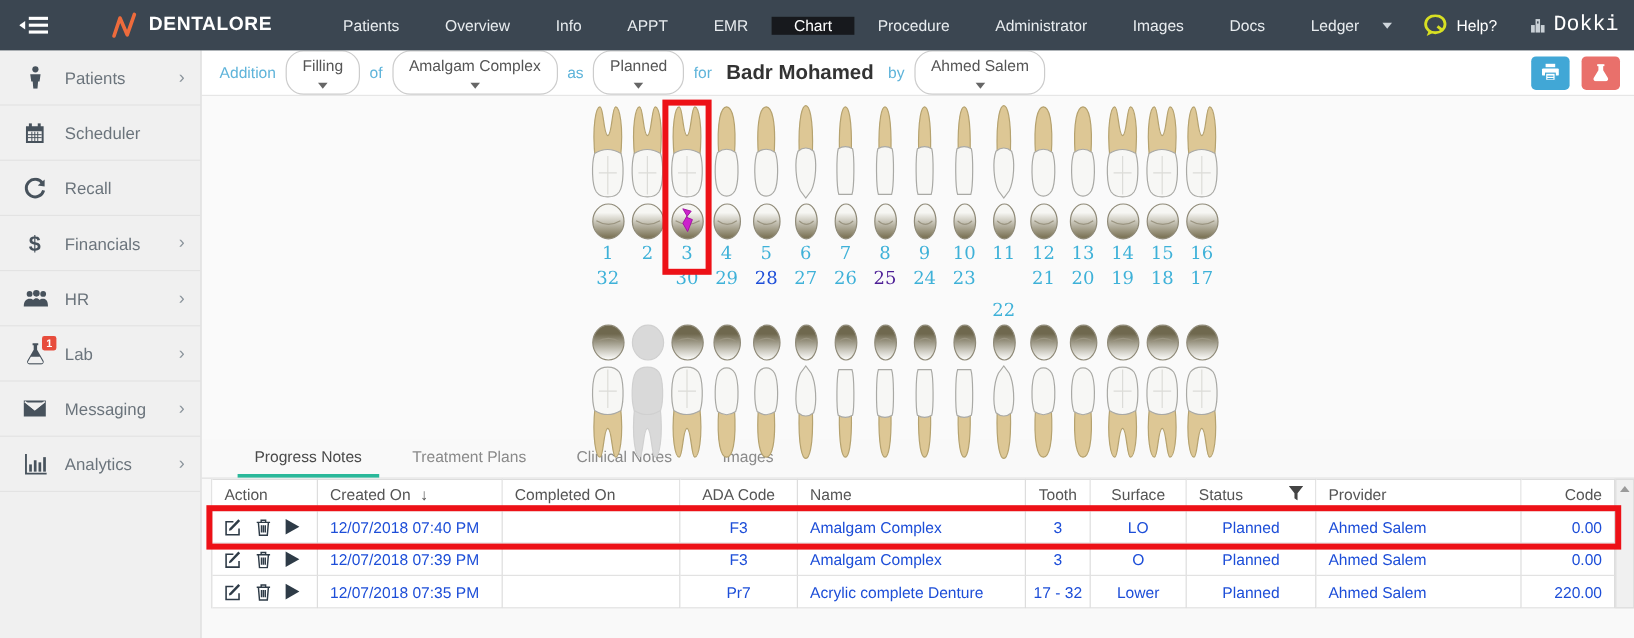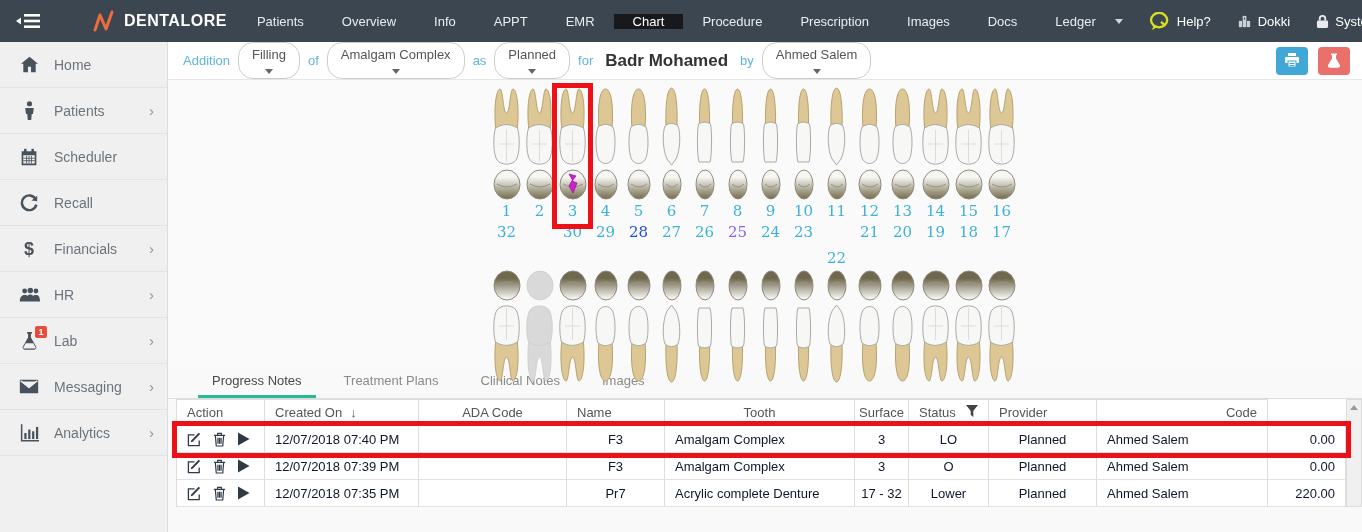--- a/index.html
+++ b/index.html
@@ -4,32 +4,32 @@
 <style>
   * { margin:0; padding:0; box-sizing:border-box; }
   html,body { width:1362px; height:532px; overflow:hidden;
     font-family:"Liberation Sans", sans-serif; background:#f9f9f9; }
 
   
   .topbar { position:absolute; left:0; top:0; width:1362px; height:42px;
     background:#3b4651; display:flex; align-items:stretch; color:#fff; z-index:30; }
   .tb-left { display:flex; align-items:center; }
   .hamburger { width:58px; display:flex; align-items:center; justify-content:center; cursor:pointer; }
-  .brand { display:flex; align-items:center; gap:8px; margin:0 11px 0 34px; }
+  .brand { display:flex; align-items:center; gap:8px; margin:0 40px 0 34px; }
   .brand-name { font-size:16px; font-weight:bold; letter-spacing:.5px; }
   .nav { display:flex; align-items:stretch; }
   .nav-item { display:flex; align-items:center; padding:0 19px; font-size:13px;
     color:#e8ecef; cursor:pointer; white-space:nowrap; }
   .nav-item.active { background:#17191d; color:#fff; }
   .tb-right { margin-left:auto; display:flex; align-items:center; gap:26px; padding-right:18px; }
   .tb-chip { display:flex; align-items:center; gap:6px; font-size:13px; cursor:pointer; white-space:nowrap; }
   .caret { width:0; height:0; border-left:4px solid transparent; border-right:4px solid transparent;
     border-top:5px solid #cfd6dc; display:inline-block; }
   .caret.dark { border-top-color:#666; }
-  .clinic-label { font-family:Liberation Sans, sans-serif; font-size:13px; }
+  .clinic-label { font-family:Liberation Mono, monospace; font-size:18px; }
 
   
   .sidebar { position:absolute; left:0; top:42px; width:168px; height:490px;
     background:#f0f0f0; border-right:1px solid #ddd; z-index:20; }
   .side-item { height:46px; display:flex; align-items:center; padding:0 13px 0 18px;
     border-bottom:1px solid #e3e3e3; cursor:pointer; position:relative; }
   .side-icon { width:22px; height:20px; display:flex; align-items:center; justify-content:center;
     color:#47525c; position:relative; }
   .side-label { margin-left:14px; font-size:14px; color:#6b747c; }
   .side-chevron { margin-left:auto; color:#8a939b; font-size:15px; }
@@ -64,21 +64,21 @@
     display:flex; align-items:stretch; padding-left:30px; gap:14px; }
   .tab { display:flex; align-items:center; padding:0 14px; font-size:13px;
     color:#8a8a8a; cursor:pointer; border-bottom:3px solid transparent; }
   .tab.active { color:#4a4a4a; }
 
   
   .table-zone { display:flex; align-items:flex-start; padding-left:8px; background:#f9f9f9; }
   .grid { background:#fff; border-left:1px solid #ddd; }
   .grow { display:grid; grid-template-columns:88px 154px 148px 98px 190px 54px 80px 108px 171px 78px; }
   .gcell { border-right:1px solid #ddd; border-bottom:1px solid #e2e2e2; height:27px;
-    display:flex; align-items:center; padding:0 10px; font-size:13px; color:#0f172a;
+    display:flex; align-items:center; padding:0 10px; font-size:13px; color:#1d4ed8;
     white-space:nowrap; overflow:hidden; }
   .ghead .gcell { border-top:1px solid #ddd; border-bottom:1px solid #ccc; color:#555; background:#fff; }
   .c-center { justify-content:center; }
   .c-right { justify-content:flex-end; }
   .grow.highlighted { position:relative; z-index:6; }
   .action-cell { gap:11px; }
   .act-ic { display:flex; cursor:pointer; color:#2e3b47; }
   .sort-arrow { margin-left:8px; color:#555; font-size:13px; }
   .funnel { margin-left:auto; cursor:pointer; }
   .vscroll { width:17px; height:108px; background:#f0f0f0; border:1px solid #ddd;
@@ -106,21 +106,21 @@
       <span class="brand-name">DENTALORE</span>
     </div>
     <div class="nav" id="main-nav">
         <div class="nav-item">Patients</div>
         <div class="nav-item">Overview</div>
         <div class="nav-item">Info</div>
         <div class="nav-item">APPT</div>
         <div class="nav-item">EMR</div>
         <div class="nav-item active">Chart</div>
         <div class="nav-item">Procedure</div>
-        <div class="nav-item">Prescription</div>
+        <div class="nav-item">Administrator</div>
         <div class="nav-item">Images</div>
         <div class="nav-item">Docs</div>
         <div class="nav-item">Ledger</div>
       </div>
   </div>
   <div class="tb-right">
     <span class="caret"></span>
     <div class="tb-chip">
       <svg width="22" height="18" viewBox="0 0 24 20">
         <ellipse cx="11" cy="9" rx="9" ry="8" fill="none" stroke="#d7df23" stroke-width="2.6"></ellipse>
@@ -143,28 +143,20 @@
         <rect x="1" y="7" width="12" height="8" rx="1.5" fill="#e8ecef"></rect>
         <path d="M4 7 V5 a3 3 0 0 1 6 0 V7" fill="none" stroke="#e8ecef" stroke-width="2"></path>
       </svg>
       <span>System Administrator</span>
 
     </div>
   </div>
 </div>
 
 <div class="sidebar" id="sidebar">
-    <div class="side-item">
-      <span class="side-icon">
-        <svg width="19" height="17" viewBox="0 0 24 22" fill="currentColor">
-          <path d="M12 1 L23 10 h-3 v11 h-6 v-7 h-4 v7 H4 V10 H1 Z"></path>
-        </svg>
-      </span>
-      <span class="side-label">Home</span>
-    </div>
     <div class="side-item">
       <span class="side-icon">
         <svg width="13" height="19" viewBox="0 0 14 22" fill="currentColor">
           <circle cx="7" cy="3.2" r="3"></circle>
           <path d="M2 8 h10 l-1 7 h-1.4 l-0.6 7 h-4 L4.4 15 H3 Z"></path>
         </svg>
       </span>
       <span class="side-label">Patients</span>
       <span class="side-chevron">›</span>
     </div>
@@ -614,21 +606,21 @@
           <div class="tooth-num" style="color: rgb(62, 177, 216);">16</div>
         </div>
         <div class="trow">
           <div class="tooth-num" style="color: rgb(62, 177, 216);">32</div>
           <div class="tooth-num" style="color: rgb(62, 177, 216);"></div>
           <div class="tooth-num" style="color: rgb(62, 177, 216);">30</div>
           <div class="tooth-num" style="color: rgb(62, 177, 216);">29</div>
           <div class="tooth-num" style="color: #1d4ed8;">28</div>
           <div class="tooth-num" style="color: rgb(62, 177, 216);">27</div>
           <div class="tooth-num" style="color: rgb(62, 177, 216);">26</div>
-          <div class="tooth-num" style="color: #8b5cf6;">25</div>
+          <div class="tooth-num" style="color: #4c1d95;">25</div>
           <div class="tooth-num" style="color: rgb(62, 177, 216);">24</div>
           <div class="tooth-num" style="color: rgb(62, 177, 216);">23</div>
           <div class="tooth-num" style="color: rgb(62, 177, 216); margin-top: 26px;">22</div>
           <div class="tooth-num" style="color: rgb(62, 177, 216);">21</div>
           <div class="tooth-num" style="color: rgb(62, 177, 216);">20</div>
           <div class="tooth-num" style="color: rgb(62, 177, 216);">19</div>
           <div class="tooth-num" style="color: rgb(62, 177, 216);">18</div>
           <div class="tooth-num" style="color: rgb(62, 177, 216);">17</div>
         </div>
         <div class="trow">
@@ -940,20 +932,23 @@
 
   <div class="table-zone">
     <div class="grid" id="grid">
         <div class="grow ghead">
           <div class="gcell">
             <span>Action</span>
           </div>
           <div class="gcell">
             <span>Created On</span>
             <span class="sort-arrow">↓</span>
+          </div>
+          <div class="gcell">
+            <span>Completed On</span>
           </div>
           <div class="gcell c-center">
             <span>ADA Code</span>
           </div>
           <div class="gcell">
             <span>Name</span>
           </div>
           <div class="gcell c-center">
             <span>Tooth</span>
           </div>

